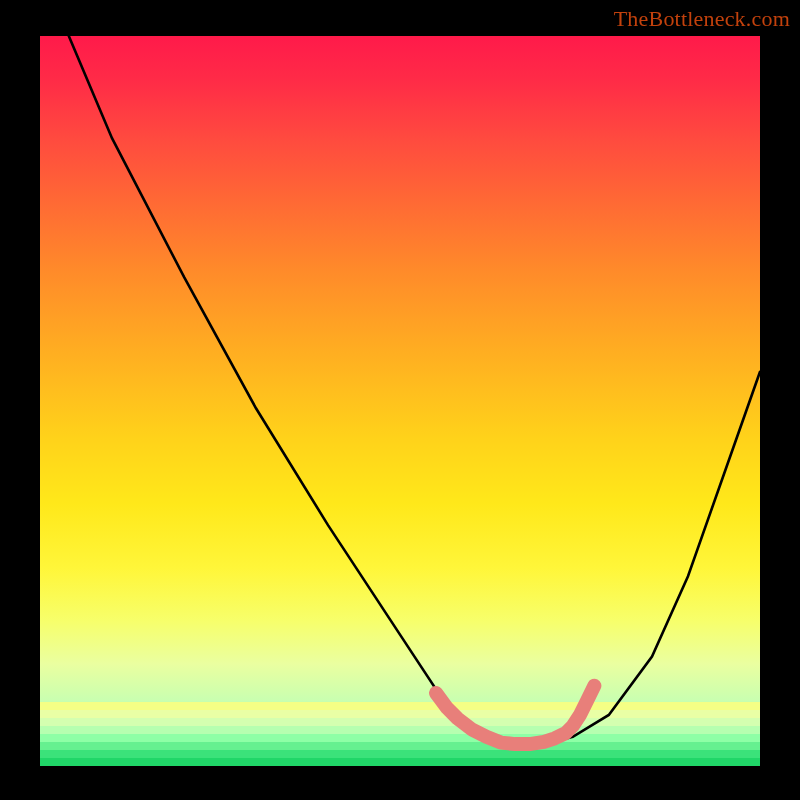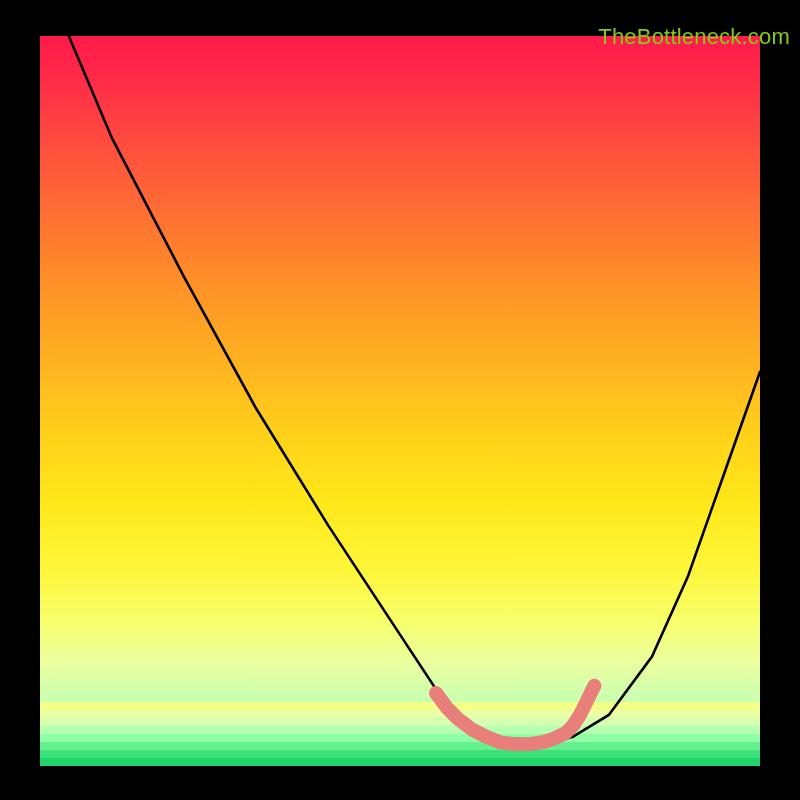--- a/index.html
+++ b/index.html
@@ -12,27 +12,28 @@
     font-family: Arial, Helvetica, sans-serif;
   }
   .outer {
     position: relative;
     width: 800px;
     height: 800px;
     background: #000;
   }
   .watermark {
     position: absolute;
-    top: 24px;
+    top: 6px;
     right: 10px;
-    color: #84cc16;
+    color: #c2410c;
     font-size: 22px;
     font-weight: 500;
     letter-spacing: 0.2px;
     z-index: 50;
+    font-family: Liberation Serif, serif;
   }
   .plot {
     position: absolute;
     left: 40px;
     top: 36px;
     width: 720px;
     height: 730px;
     overflow: hidden;
   }
   .gradient-bg {

